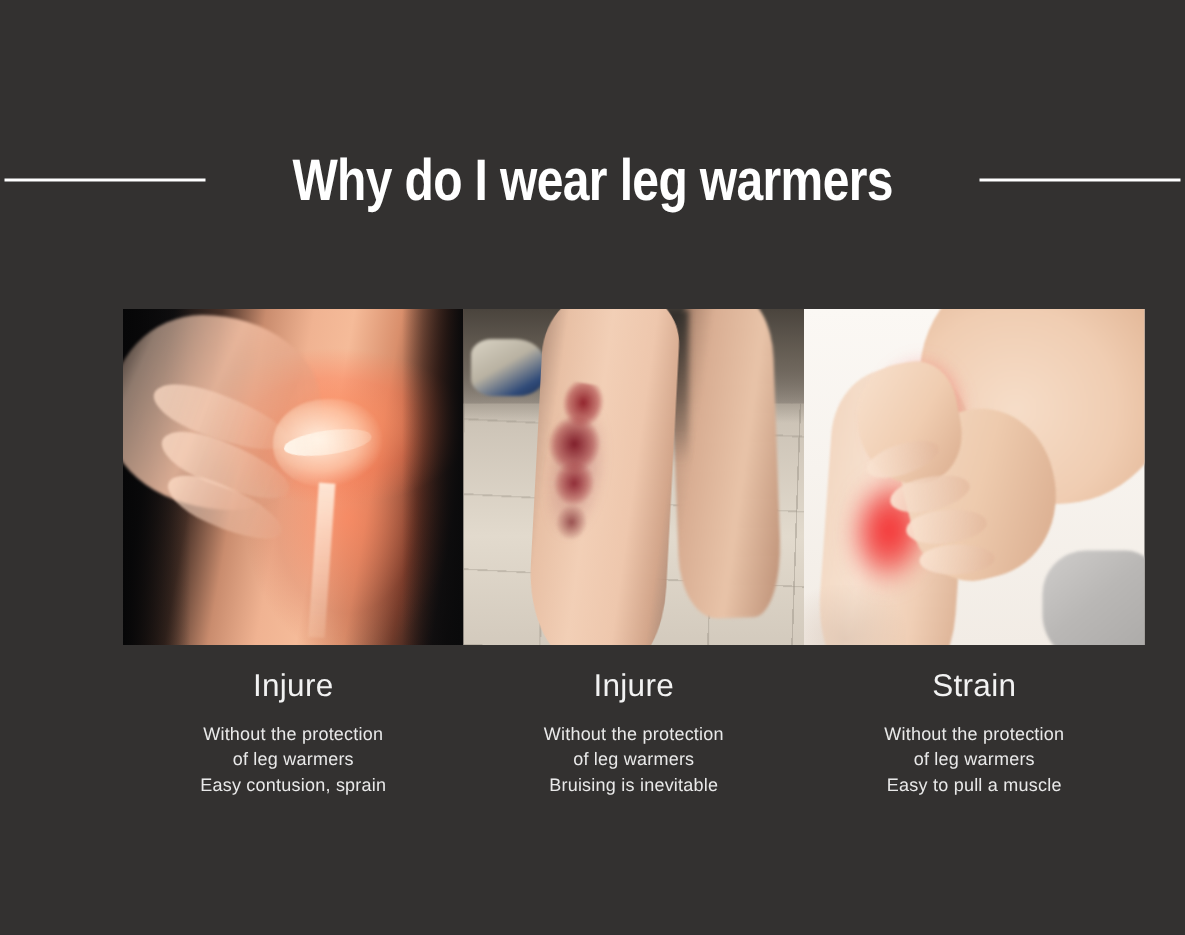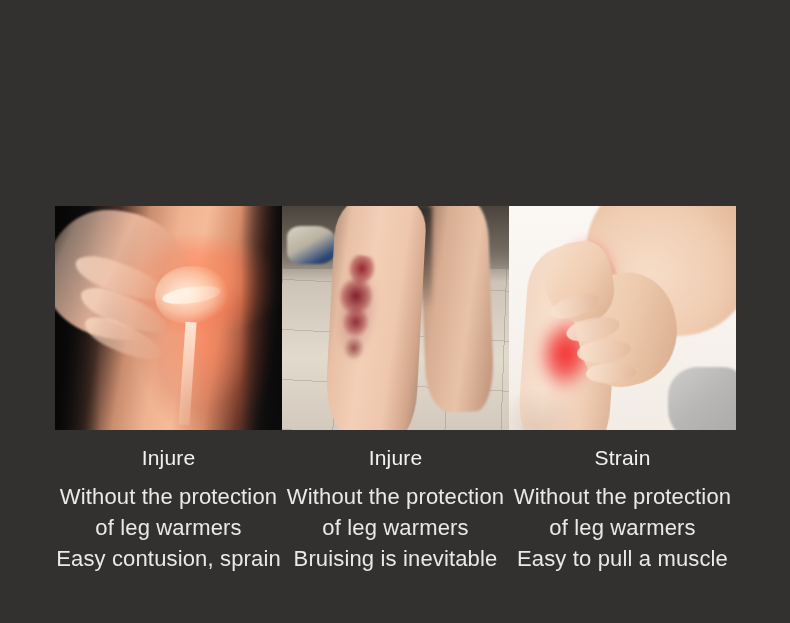--- a/index.html
+++ b/index.html
@@ -53,21 +53,21 @@
     text-rendering: geometricPrecision;
   }
 
   
   .cards {
     position: absolute;
     top: 206px;
     left: 28px;
     width: 735px;
     display: flex;
-    justify-content: center;
+    justify-content: flex-end;
   }
   .card {
     width: 227px;
     display: flex;
     flex-direction: column;
     align-items: center;
   }
 
   .photo {
     position: relative;
@@ -81,21 +81,21 @@
     margin-top: 17px;
     color: #f2f2f2;
     font-size: 21px;
     font-weight: 400;
     line-height: 1;
     letter-spacing: 0.2px;
   }
   .card-body {
     margin-top: 13px;
     color: #e9e9e9;
-    font-size: 22px;
+    font-size: 12px;
     font-weight: 300;
     line-height: 1.42;
     text-align: center;
     white-space: pre-line;
     letter-spacing: 0.15px;
   }
 
   
   .p1 {
     background:
@@ -310,20 +310,25 @@
   .p3 .ankle-shadow {
     position: absolute; left: 0; bottom: 0; width: 30%; height: 18%;
     background: radial-gradient(ellipse at 40% 90%, rgba(190,160,140,0.35) 0%, rgba(255,255,255,0) 75%);
   }
 </style>
 </head>
 <body>
 
 <div class="poster">
 
+  <div class="title-row">
+    <span class="rule"></span>
+    <span class="title-text">Why do I wear leg warmers</span>
+    <span class="rule"></span>
+  </div>
 
   <div class="cards">
 
     <div class="card">
       <div class="photo p1">
         <div class="shadow-l"></div>
         <div class="hand"></div>
         <div class="finger f1"></div>
         <div class="finger f2"></div>
         <div class="finger f3"></div>

